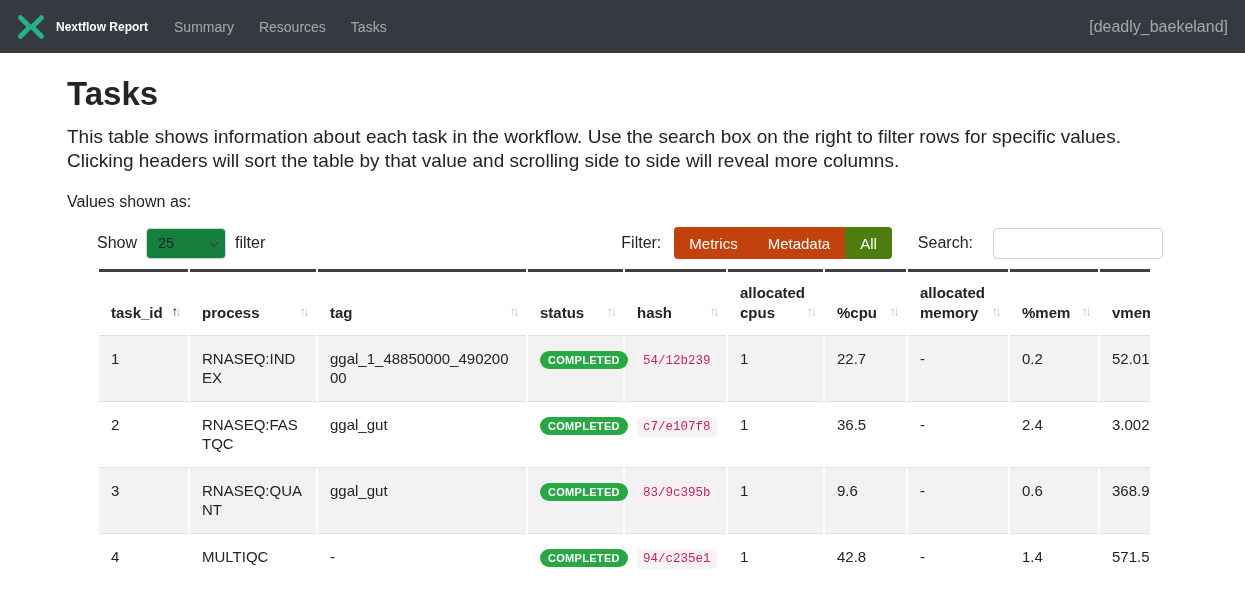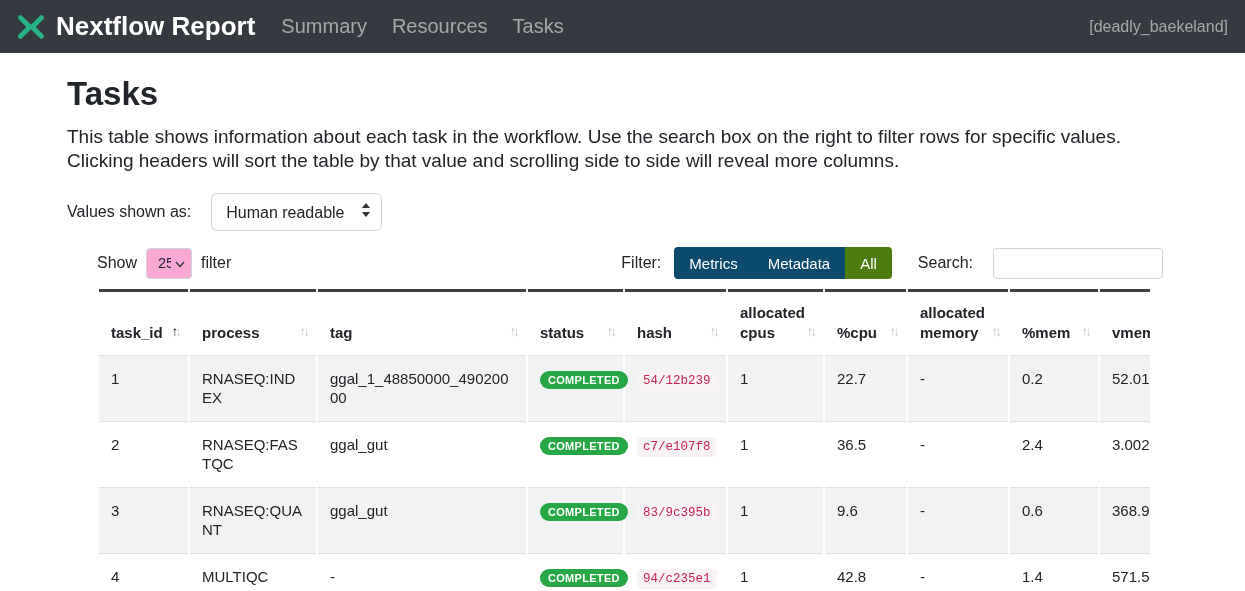--- a/index.html
+++ b/index.html
@@ -11,23 +11,23 @@
     font-size:16px;
   }
 
   
   .navbar {
     height:53px; background:#343a40;
     display:flex; align-items:center;
     padding:0 17px;
   }
   .navbar .logo { width:28px; height:28px; display:block; }
-  .brand { color:#fff; font-size:26px; font-weight:600; margin-left:11px; white-space:nowrap; }
+  .brand { color:#fff; font-size:12px; font-weight:600; margin-left:11px; white-space:nowrap; }
   .nav-links { display:flex; align-items:center; margin-left:26px; }
-  .nav-link { color:rgba(255,255,255,0.55); font-size:20px; margin-right:25px; text-decoration:none; cursor:pointer; }
+  .nav-link { color:rgba(255,255,255,0.55); font-size:14px; margin-right:25px; text-decoration:none; cursor:pointer; }
   .run-name { margin-left:auto; color:rgba(255,255,255,0.55); font-size:16px; }
 
   
   .content { padding:12px 82px 0 67px; }
   h1.page-title { font-size:33px; font-weight:600; margin:10px 0 12px 0; }
   .page-desc { font-size:19px; line-height:24px; margin:0 0 20px 0; max-width:1100px; }
 
   .values-row { display:flex; align-items:center; margin-bottom:16px; }
   .values-label { margin-right:20px; }
   .select-wrap { position:relative; display:inline-block; }
@@ -38,33 +38,33 @@
     font-family:"Liberation Sans", sans-serif; cursor:pointer;
   }
   .updown-icon { position:absolute; right:11px; top:50%; transform:translateY(-50%); pointer-events:none; }
 
   
   .controls-row { margin-left:30px; width:1066px; display:flex; align-items:center; margin-bottom:10px; }
   .show-group { display:flex; align-items:center; }
   .show-label { margin-right:9px; }
   select.len-select {
     appearance:none; -webkit-appearance:none; -moz-appearance:none;
-    border:1px solid #ced4da; border-radius:4px; background:#f9a8d4; color:#212529;
-    height:31px; width:46px; padding:0 20px 0 11px; font-size:14.5px;
+    border:1px solid #ced4da; border-radius:4px; background:#15803d; color:#212529;
+    height:31px; width:80px; padding:0 20px 0 11px; font-size:14.5px;
     font-family:"Liberation Sans", sans-serif; cursor:pointer;
   }
   .chev-icon { position:absolute; right:7px; top:50%; transform:translateY(-50%); pointer-events:none; }
   .entries-label { margin-left:9px; }
 
   .right-group { margin-left:auto; display:flex; align-items:center; }
   .filter-label { margin-right:13px; }
   .btn-group { display:inline-flex; border-radius:4px; overflow:hidden; margin-right:26px; }
   .fbtn {
     border:none; height:32px; padding:0 15px; font-size:15px; color:#fff;
-    background:#0c4a6e; font-family:"Liberation Sans", sans-serif; cursor:pointer;
+    background:#c2410c; font-family:"Liberation Sans", sans-serif; cursor:pointer;
   }
   .fbtn.active { background:#4d7c0f; }
   .search-label { margin-right:20px; }
   input.search-input {
     width:170px; height:31px; border:1px solid #ced4da; border-radius:4px;
     padding:0 9px; font-size:15px; font-family:"Liberation Sans", sans-serif; color:#212529;
   }
 
   
   .table-clip { margin-left:30px; width:1053px; overflow:hidden; }
@@ -111,31 +111,20 @@
   <span class="run-name">[deadly_baekeland]</span>
 </div>
 
 <div class="content">
 
   <h1 class="page-title">Tasks</h1>
   <p class="page-desc">This table shows information about each task in the workflow. Use the search box on the right to filter rows for specific values. Clicking headers will sort the table by that value and scrolling side to side will reveal more columns.</p>
 
   <div class="values-row">
     <span class="values-label">Values shown as:</span>
-    <span class="select-wrap">
-      <select class="vselect">
-        <option>Human readable</option>
-      </select>
-      <span class="updown-icon">
-        <svg width="10" height="16" viewBox="0 0 10 16">
-            <path d="M5 1 L9 6 H1 Z" fill="#333"></path>
-            <path d="M5 15 L1 10 H9 Z" fill="#333"></path>
-          </svg>
-      </span>
-    </span>
   </div>
 
   <div class="controls-row">
     <div class="show-group">
       <span class="show-label">Show</span>
       <span class="select-wrap">
         <select class="len-select">
           <option>25</option>
         </select>
         <span class="chev-icon">

